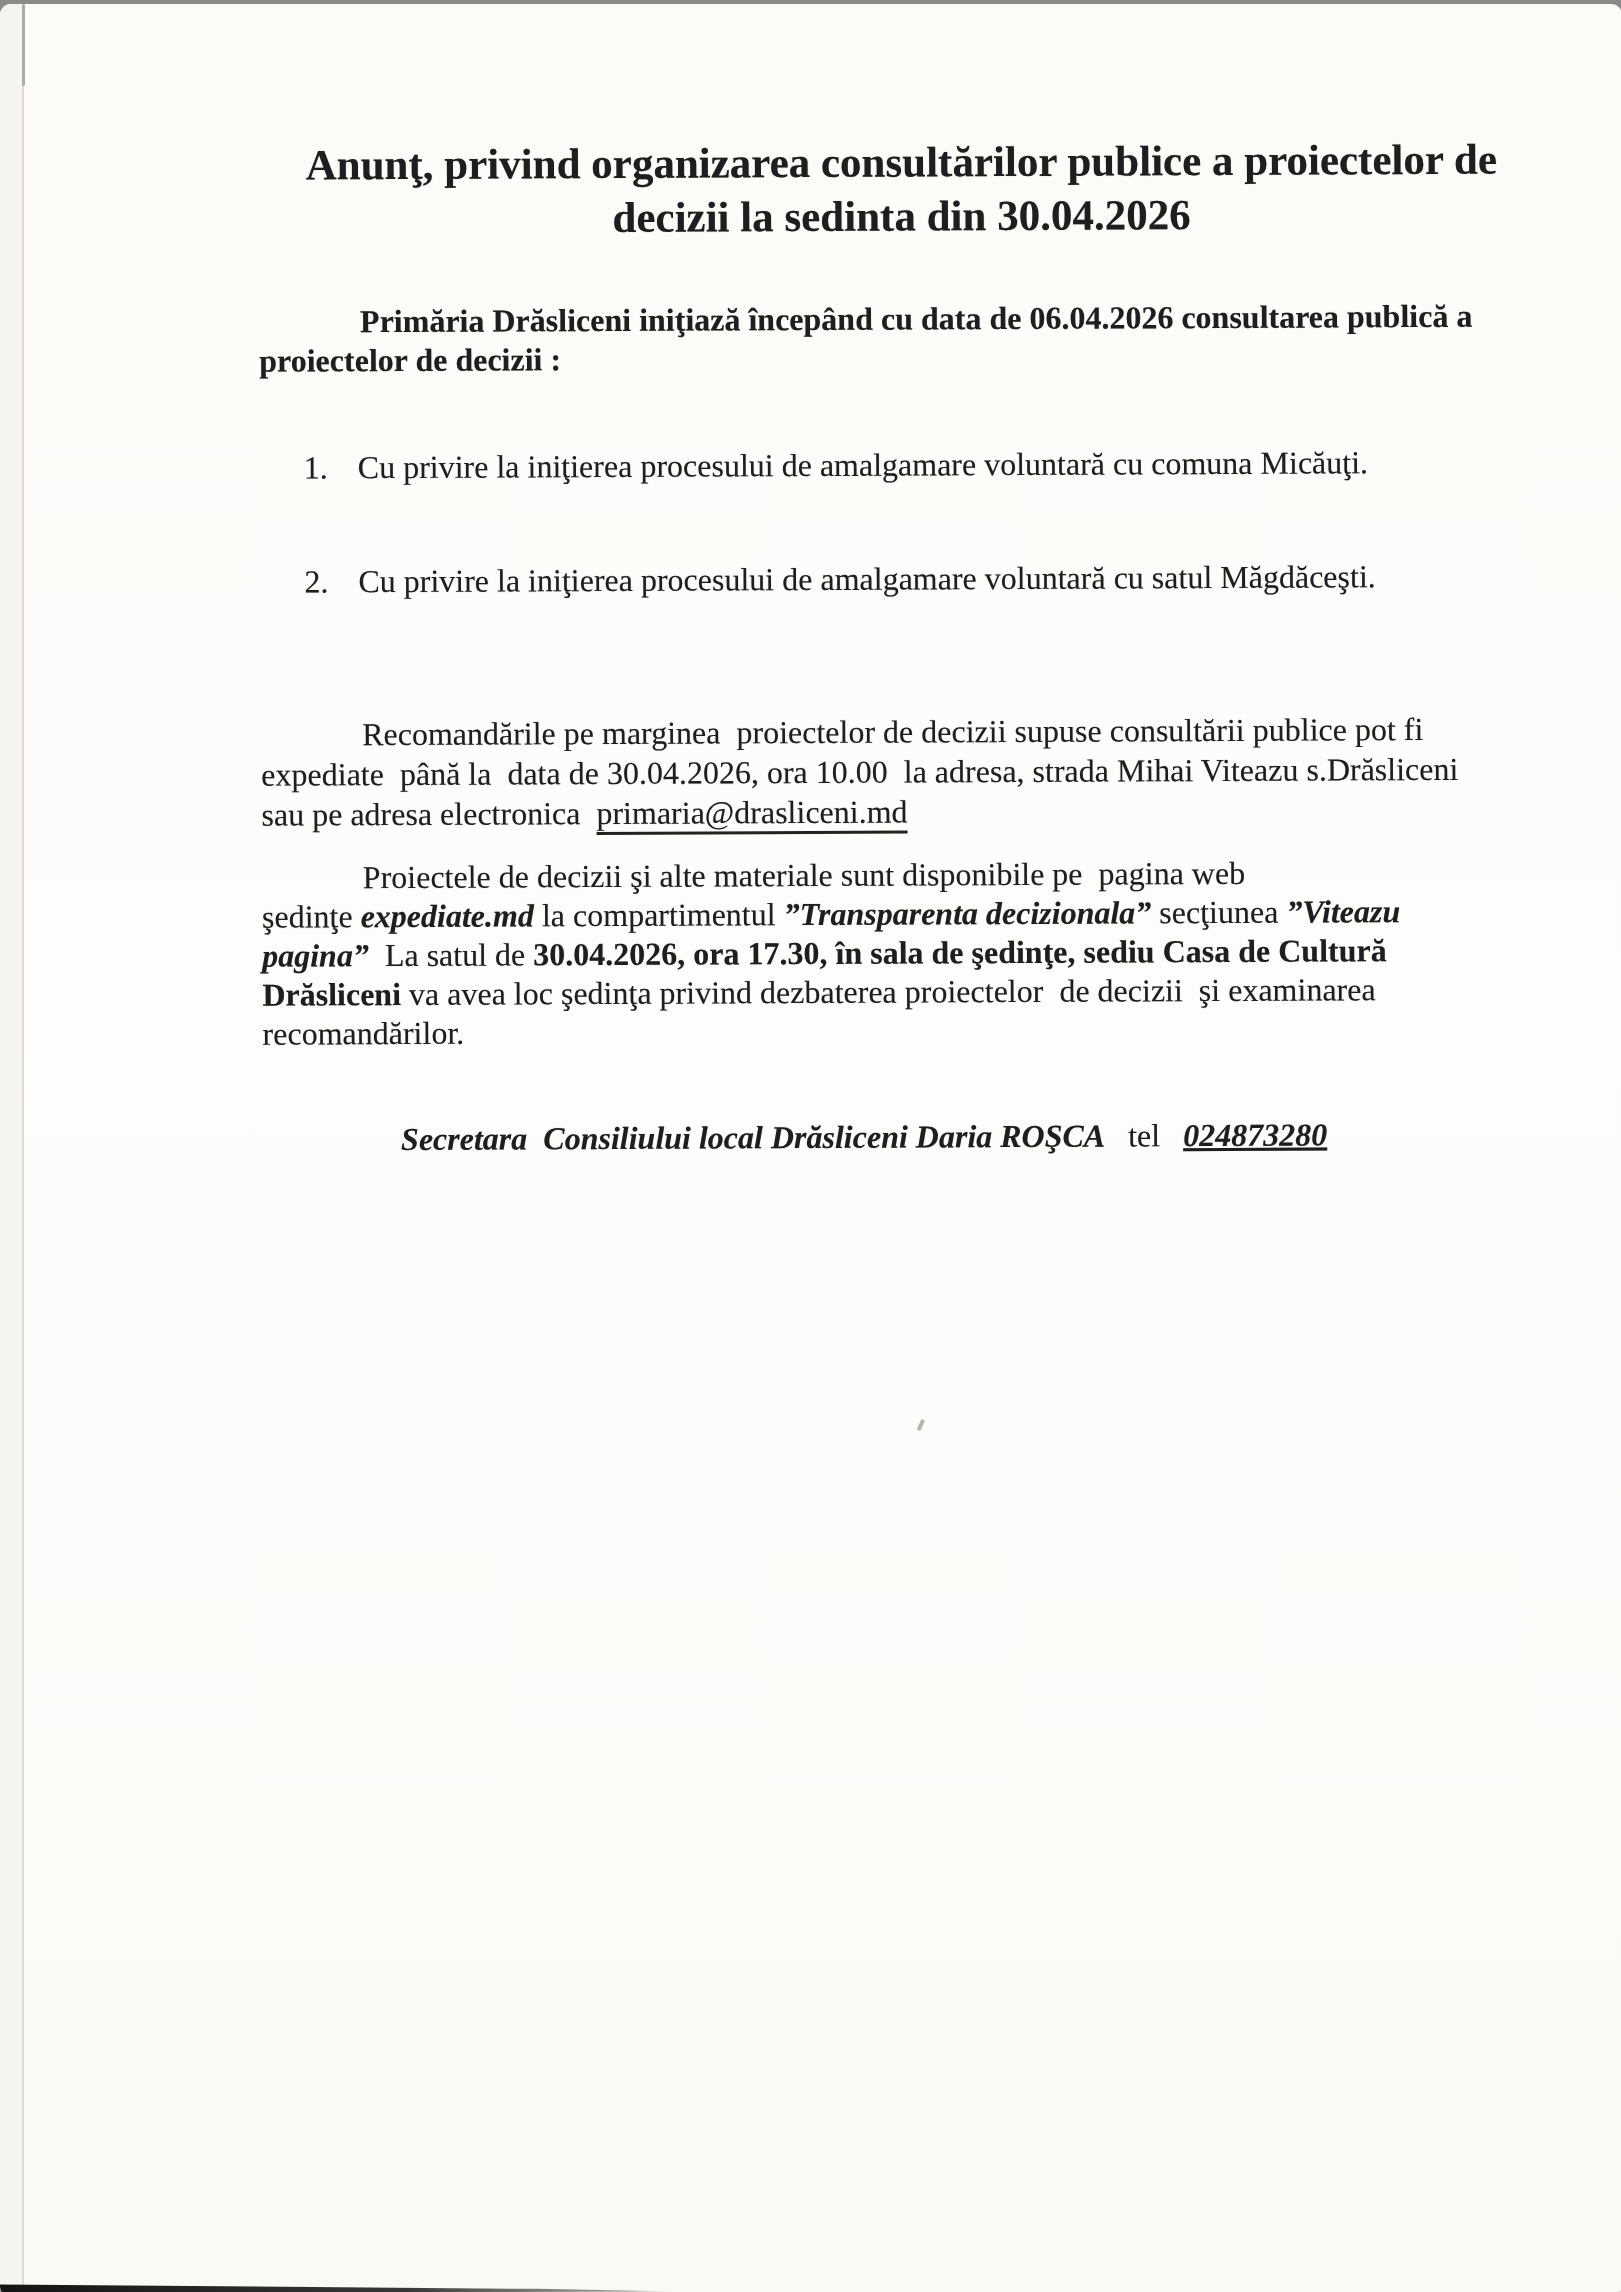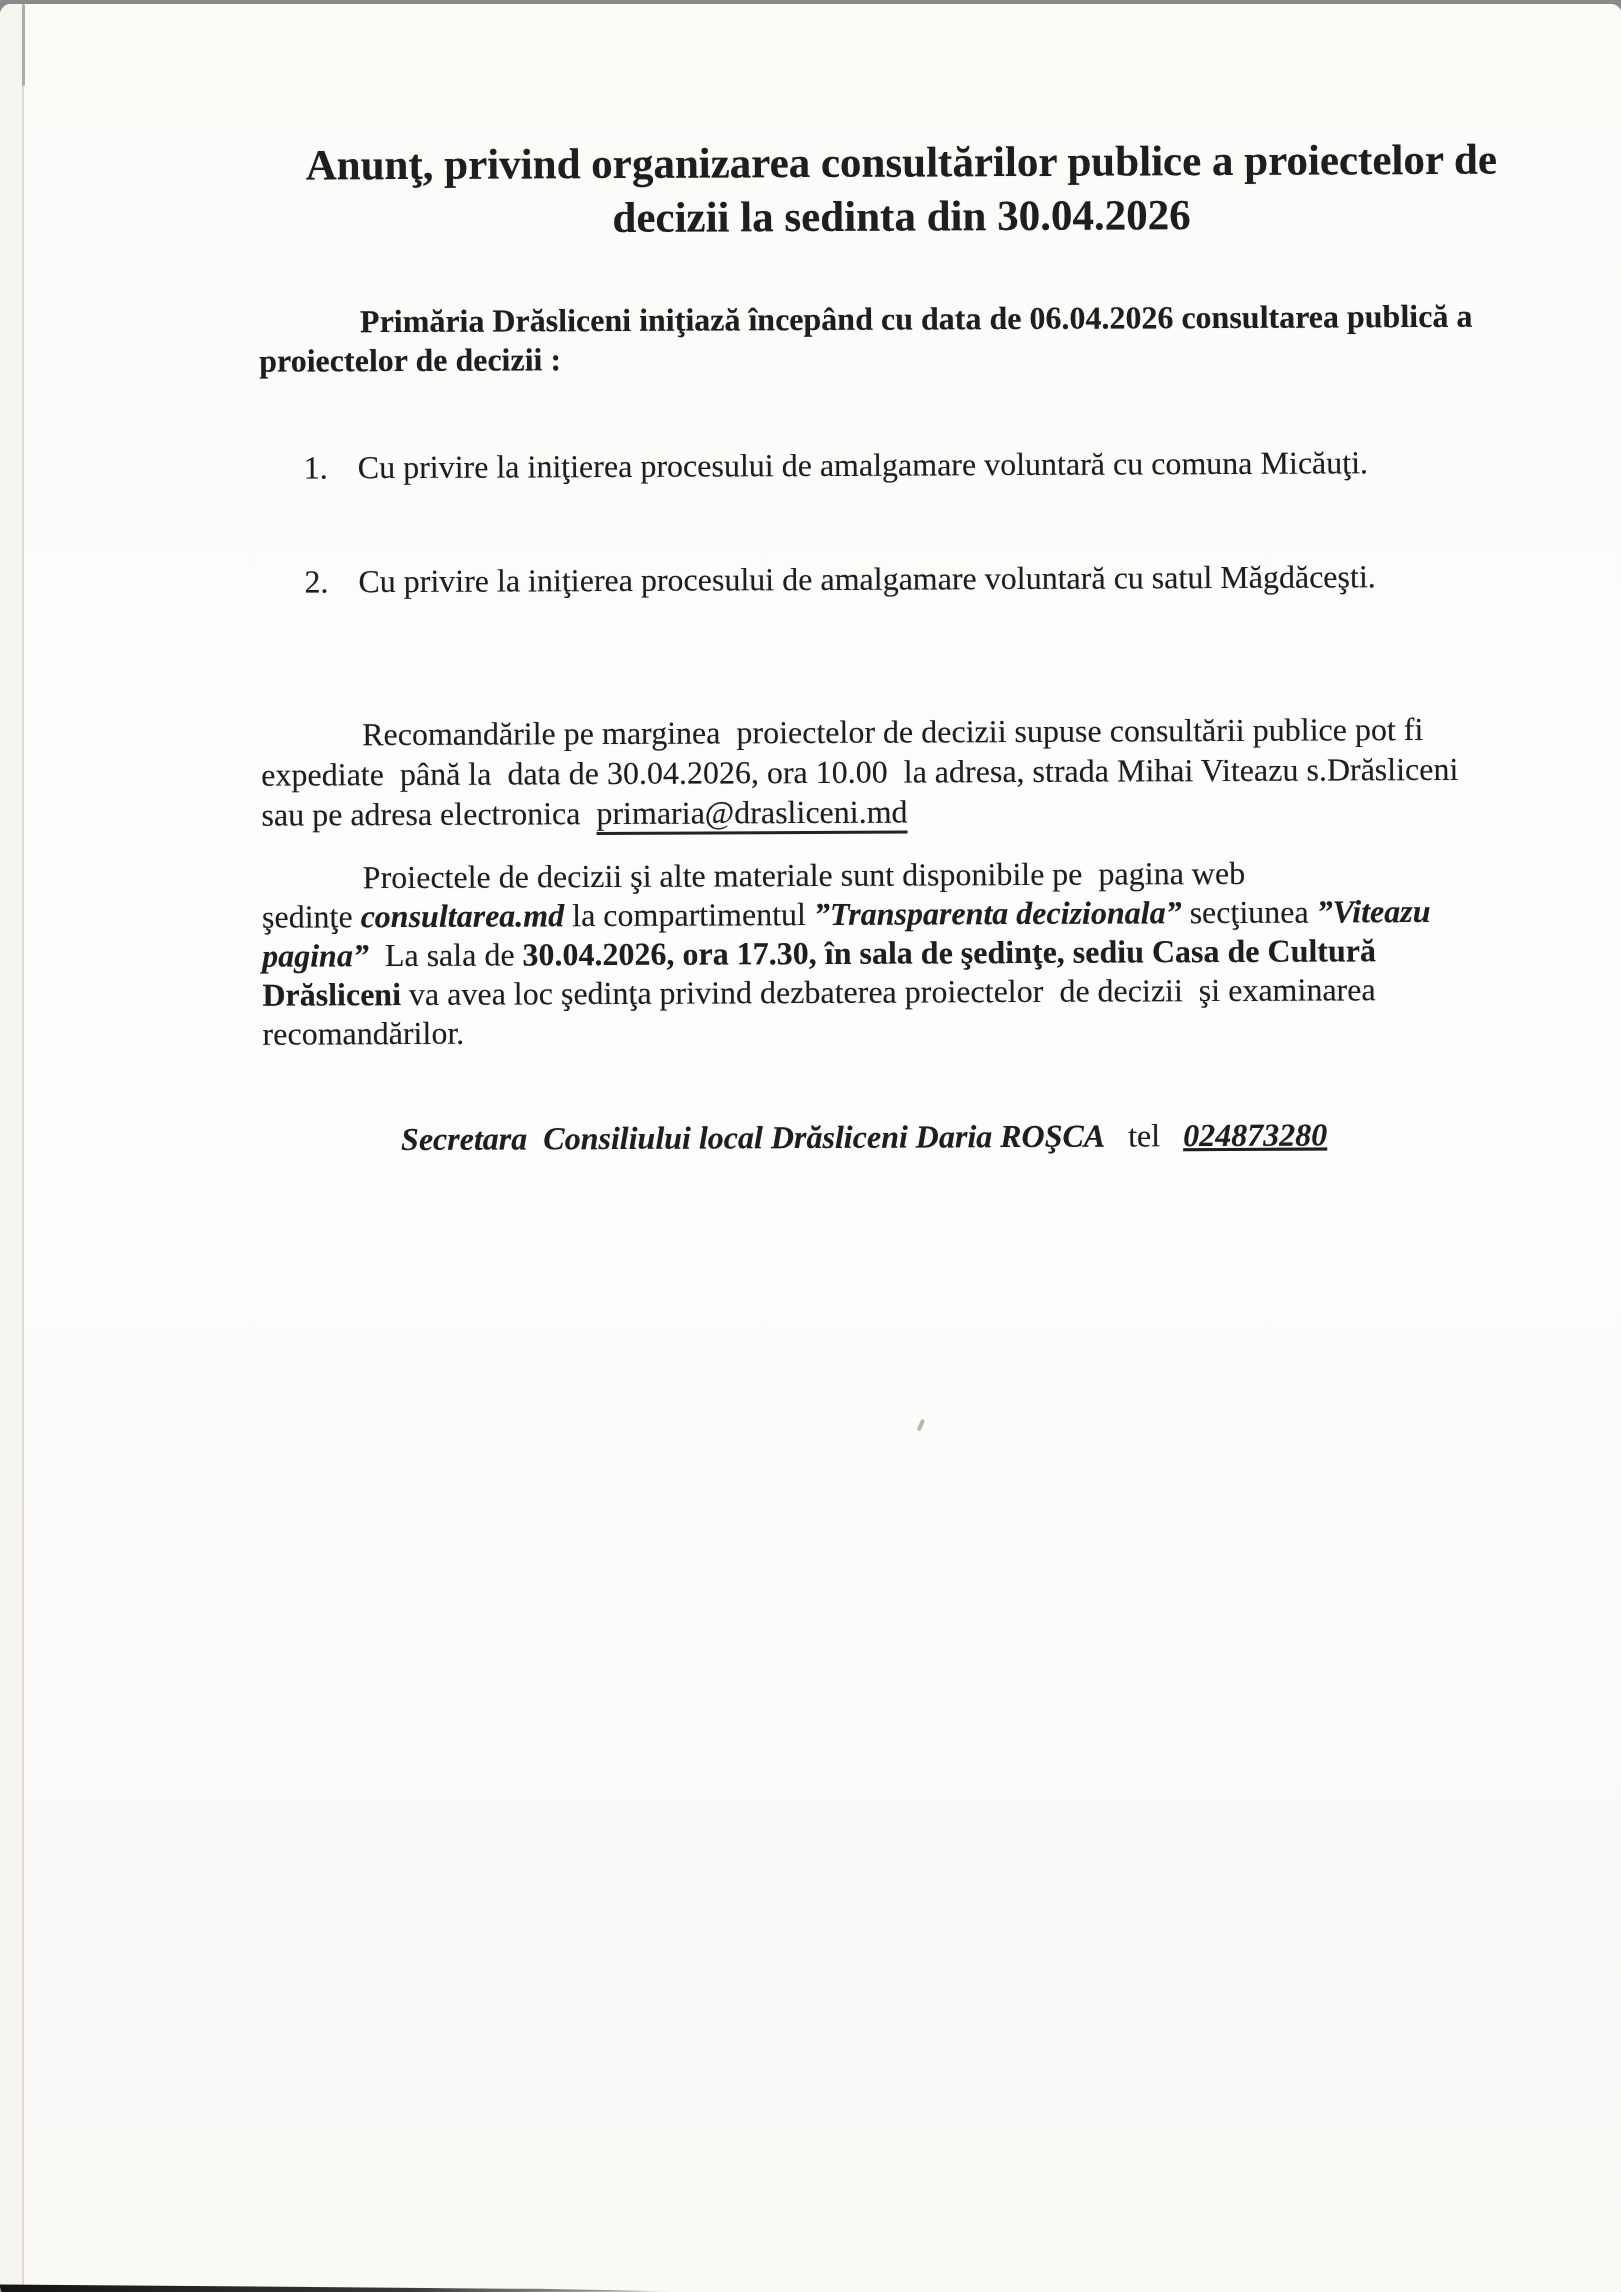--- a/index.html
+++ b/index.html
@@ -87,22 +87,22 @@
     </div>
 
     <div class="para recs">
       <div class="line indent">Recomandările pe marginea  proiectelor de decizii supuse consultării publice pot fi</div>
       <div class="line">expediate  până la  data de 30.04.2026, ora 10.00  la adresa, strada Mihai Viteazu s.Drăsliceni</div>
       <div class="line"><span>sau pe adresa electronica  </span><span class="email">primaria@drasliceni.md</span></div>
     </div>
 
     <div class="para avail">
       <div class="line indent">Proiectele de decizii şi alte materiale sunt disponibile pe  pagina web</div>
-      <div class="line"><span>şedinţe </span><span class="bi">consultarea.md</span><span> la compartimentul </span><span class="bi">”Transparenta decizionala”</span><span> secţiunea </span><span class="bi">”Viteazu</span></div>
-      <div class="line"><span class="bi">pagina”</span><span>  La sala de </span><span class="b">30.04.2026, ora 17.30, în sala de şedinţe, sediu Casa de Cultură</span></div>
+      <div class="line"><span>şedinţe </span><span class="bi">expediate.md</span><span> la compartimentul </span><span class="bi">”Transparenta decizionala”</span><span> secţiunea </span><span class="bi">”Viteazu</span></div>
+      <div class="line"><span class="bi">pagina”</span><span>  La satul de </span><span class="b">30.04.2026, ora 17.30, în sala de şedinţe, sediu Casa de Cultură</span></div>
       <div class="line"><span class="b">Drăsliceni</span><span> va avea loc şedinţa privind dezbaterea proiectelor  de decizii  şi examinarea</span></div>
       <div class="line">recomandărilor.</div>
     </div>
 
     <div class="sig">
       <span class="bi">Secretara  Consiliului local Drăsliceni Daria ROŞCA</span><span class="tel-label">tel</span><span class="bi tel-number">024873280</span>
     </div>
 
   </div>
 

